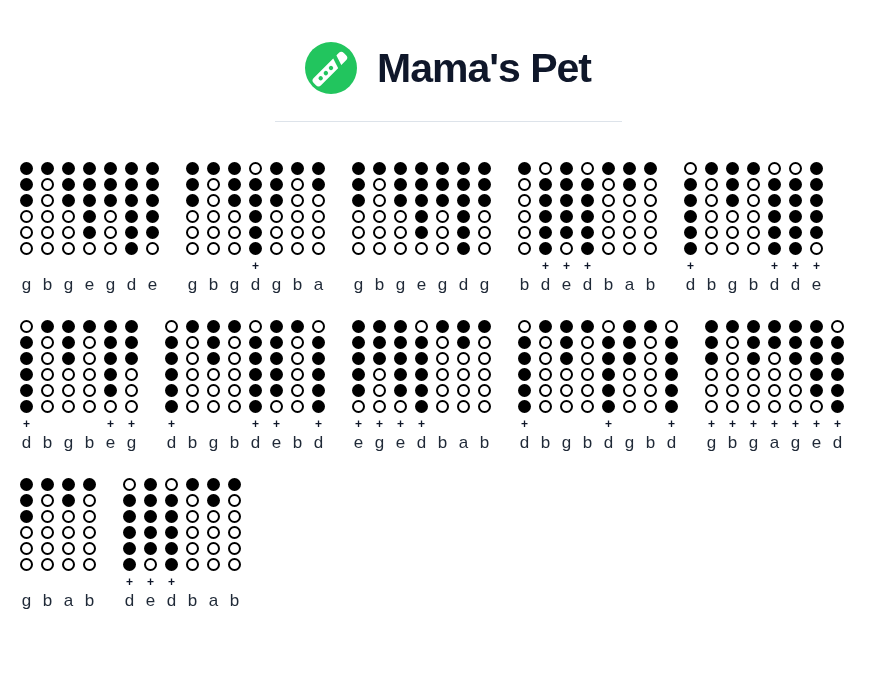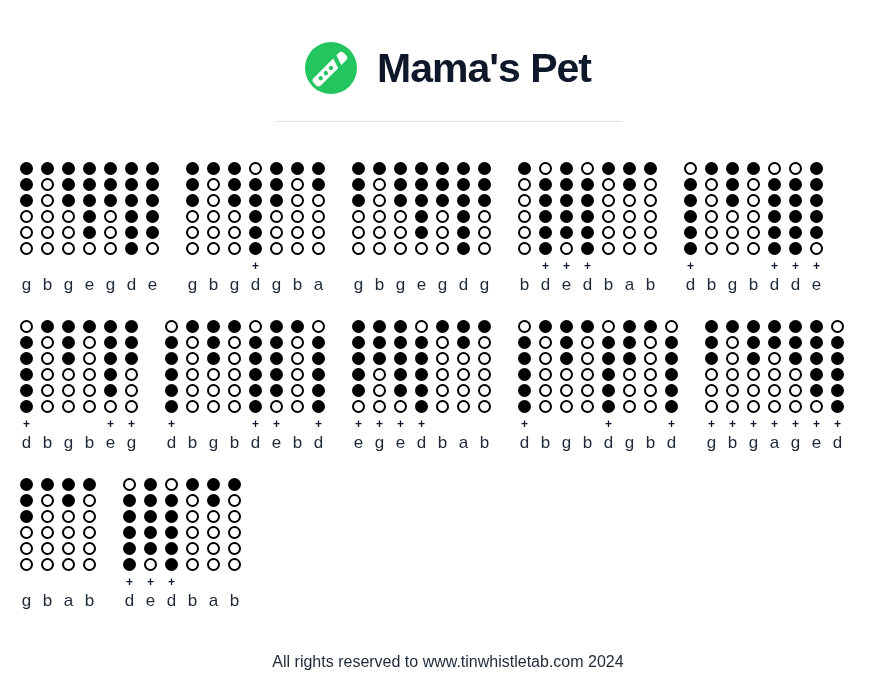--- a/index.html
+++ b/index.html
@@ -1063,15 +1063,14 @@
               <span class="hole open"></span>
               <span class="hole open"></span>
             </div>
             <div class="plus"></div>
             <div class="letter">b</div>
           </div>
         </div>
       </div>
     </main>
 
-  <footer class="footer">All rights reserved to www.tinwhistletab.com 2024</footer>
 
 </div>
 
 </body></html>

